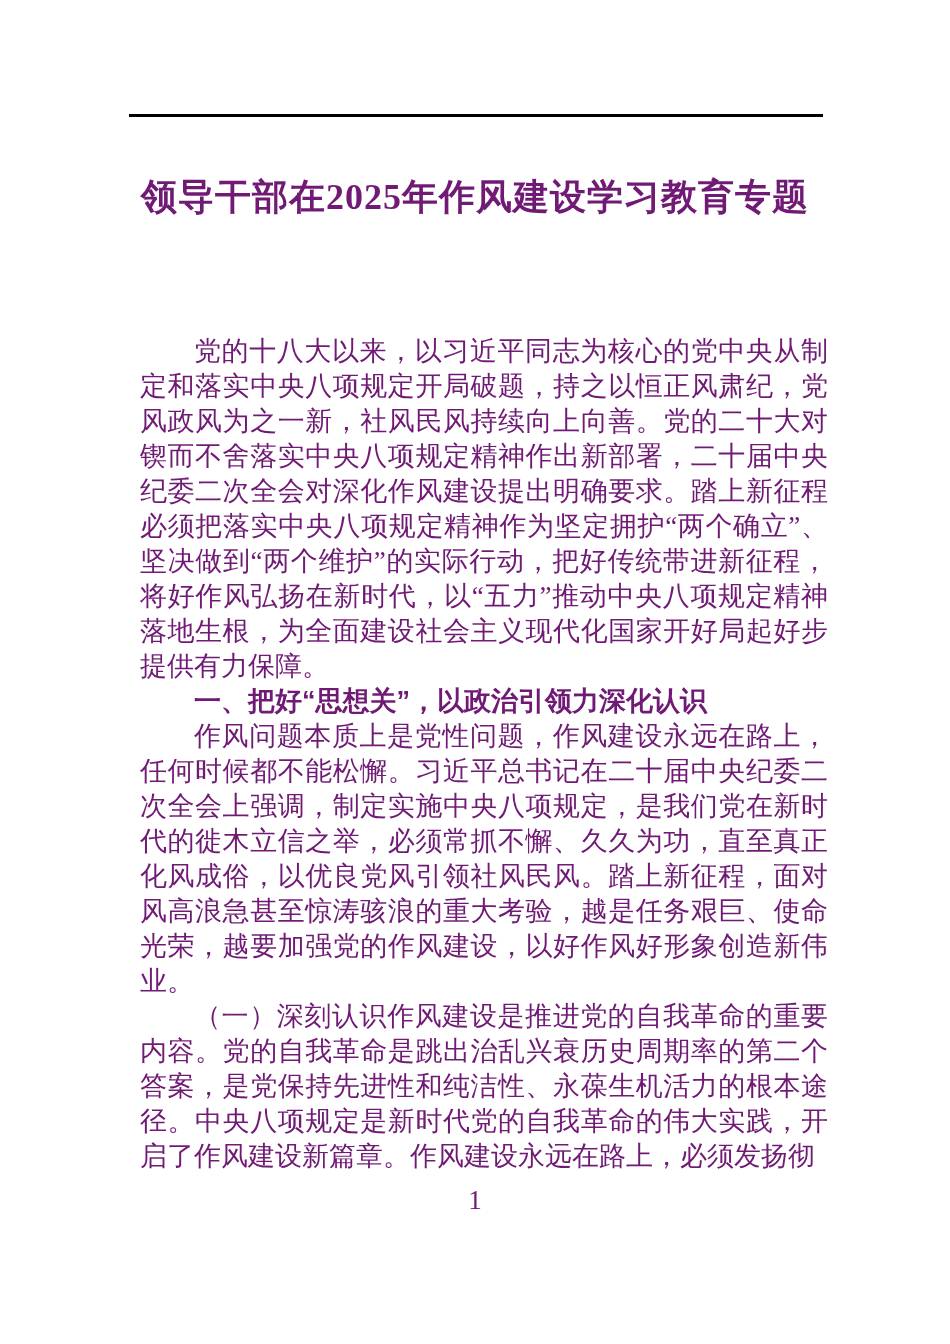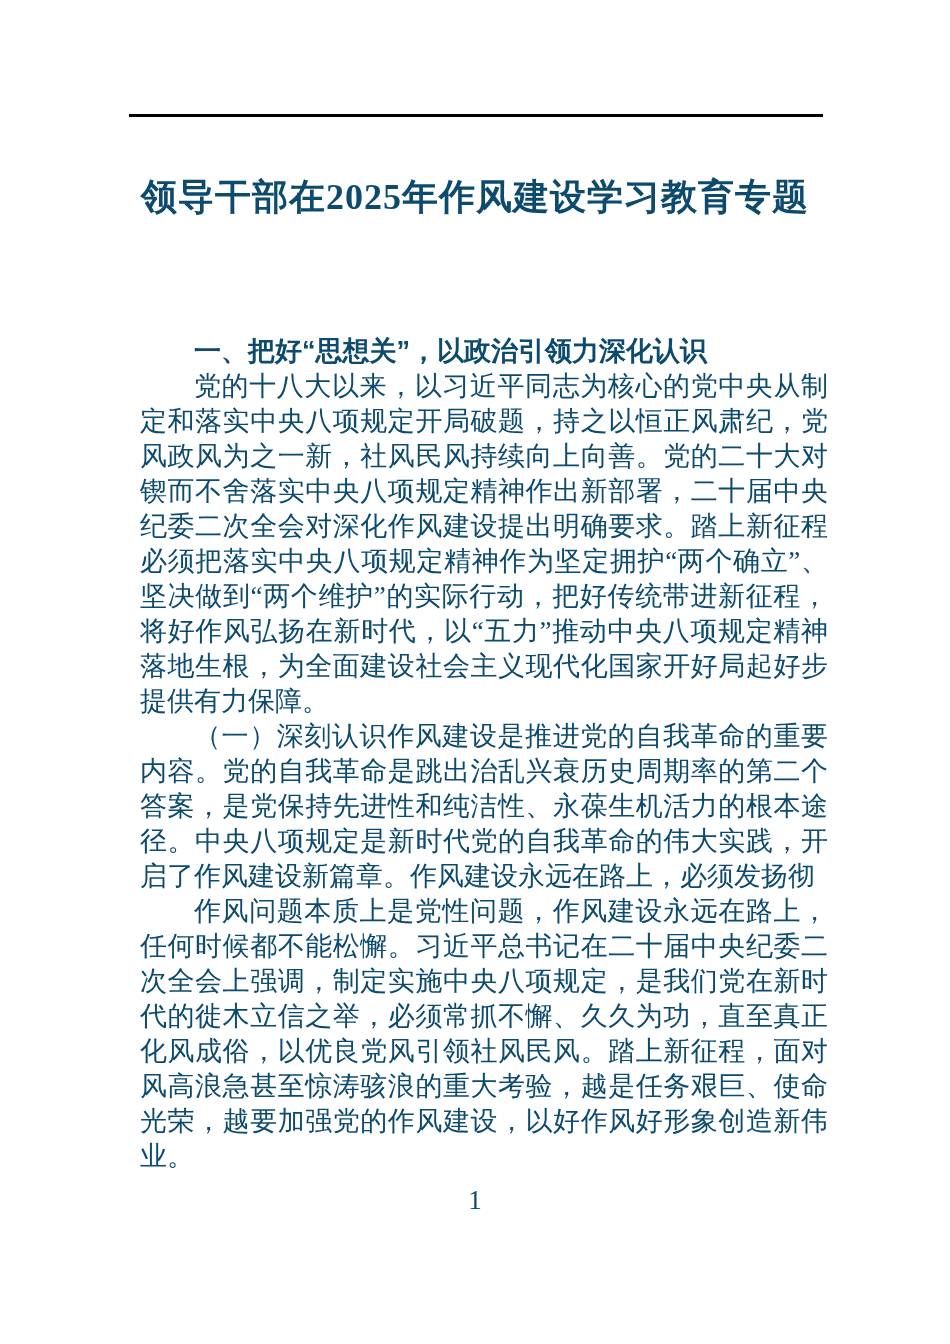--- a/index.html
+++ b/index.html
@@ -5,21 +5,21 @@
   html, body {
     margin: 0;
     padding: 0;
     background: #ffffff;
   }
   .page {
     position: relative;
     width: 950px;
     height: 1344px;
     background: #ffffff;
-    color: #0c4a6e;
+    color: #701a75;
     font-family: "Liberation Serif", "DejaVu Serif", serif;
     overflow: hidden;
   }
   .header-rule {
     position: absolute;
     top: 114px;
     left: 129px;
     width: 694px;
     height: 3px;
     background: #000000;
@@ -70,21 +70,21 @@
 
 <div class="page">
 
   <div class="header-rule"></div>
 
   <div class="doc-title">
     <div class="title-line">领导干部在2025年作风建设学习教育专题</div>
   </div>
 
   <div class="doc-body">
+    <p class="para">党的十八大以来，以习近平同志为核心的党中央从制定和落实中央八项规定开局破题，持之以恒正风肃纪，党风政风为之一新，社风民风持续向上向善。党的二十大对锲而不舍落实中央八项规定精神作出新部署，二十届中央纪委二次全会对深化作风建设提出明确要求。踏上新征程必须把落实中央八项规定精神作为坚定拥护“两个确立”、坚决做到“两个维护”的实际行动，把好传统带进新征程，将好作风弘扬在新时代，以“五力”推动中央八项规定精神落地生根，为全面建设社会主义现代化国家开好局起好步提供有力保障。</p>
     <p class="para section-heading">一、把好“思想关”，以政治引领力深化认识</p>
-    <p class="para">党的十八大以来，以习近平同志为核心的党中央从制定和落实中央八项规定开局破题，持之以恒正风肃纪，党风政风为之一新，社风民风持续向上向善。党的二十大对锲而不舍落实中央八项规定精神作出新部署，二十届中央纪委二次全会对深化作风建设提出明确要求。踏上新征程必须把落实中央八项规定精神作为坚定拥护“两个确立”、坚决做到“两个维护”的实际行动，把好传统带进新征程，将好作风弘扬在新时代，以“五力”推动中央八项规定精神落地生根，为全面建设社会主义现代化国家开好局起好步提供有力保障。</p>
+    <p class="para">作风问题本质上是党性问题，作风建设永远在路上，任何时候都不能松懈。习近平总书记在二十届中央纪委二次全会上强调，制定实施中央八项规定，是我们党在新时代的徙木立信之举，必须常抓不懈、久久为功，直至真正化风成俗，以优良党风引领社风民风。踏上新征程，面对风高浪急甚至惊涛骇浪的重大考验，越是任务艰巨、使命光荣，越要加强党的作风建设，以好作风好形象创造新伟业。</p>
     <p class="para">（一）深刻认识作风建设是推进党的自我革命的重要内容。党的自我革命是跳出治乱兴衰历史周期率的第二个答案，是党保持先进性和纯洁性、永葆生机活力的根本途径。中央八项规定是新时代党的自我革命的伟大实践，开启了作风建设新篇章。作风建设永远在路上，必须发扬彻</p>
-    <p class="para">作风问题本质上是党性问题，作风建设永远在路上，任何时候都不能松懈。习近平总书记在二十届中央纪委二次全会上强调，制定实施中央八项规定，是我们党在新时代的徙木立信之举，必须常抓不懈、久久为功，直至真正化风成俗，以优良党风引领社风民风。踏上新征程，面对风高浪急甚至惊涛骇浪的重大考验，越是任务艰巨、使命光荣，越要加强党的作风建设，以好作风好形象创造新伟业。</p>
   </div>
 
   <div class="page-number">1</div>
 
 </div>
 
 </body></html>

